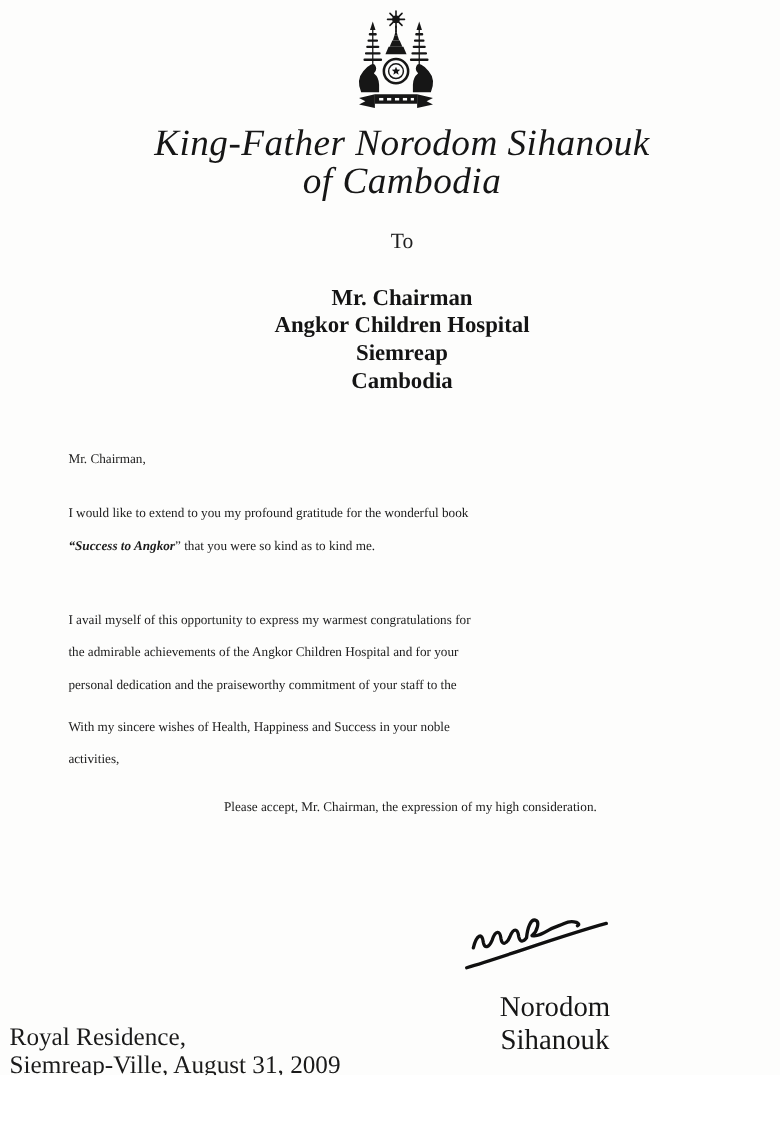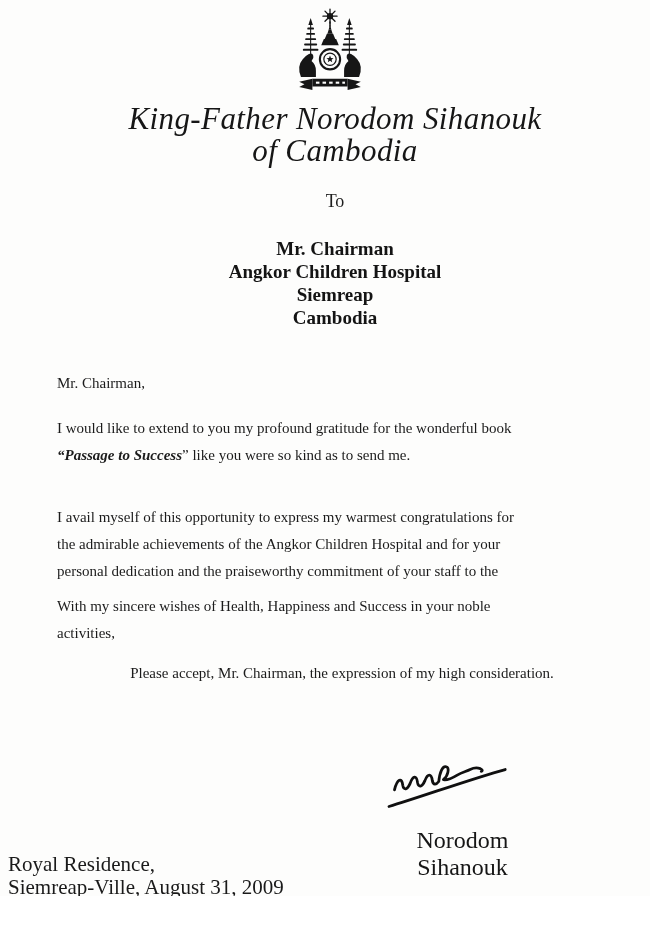--- a/index.html
+++ b/index.html
@@ -18,21 +18,21 @@
     position:absolute; top:191px; left:10px; width:650px;
     text-align:center; font-size:18px; color:#1e1e1e;
   }
   .recipient {
     position:absolute; top:237px; left:10px; width:650px;
     text-align:center; font-weight:bold; font-size:19px; line-height:23px;
     color:#141414;
   }
   .body-block {
     position:absolute; left:57px; width:570px;
-    font-size:15px; line-height:27px; color:#1b1b1b;
+    font-size:11px; line-height:27px; color:#1b1b1b;
   }
   .greeting  { top:370px; }
   .para-1    { top:415px; }
   .para-2    { top:480px;margin-top:24px; }
   .para-3    { top:593px; }
   .para-4    { top:660px;text-align:center; }
   .book-title { font-weight:bold; font-style:italic; }
   .sig-svg  { position:absolute; left:382px; top:740px; width:132px; height:72px; }
   .sig-name {
     position:absolute; left:380px; top:827px; width:165px;
@@ -123,21 +123,21 @@
     <div>Mr. Chairman</div>
     <div>Angkor Children Hospital</div>
     <div>Siemreap</div>
     <div>Cambodia</div>
   </div>
 
   <div class="body-block greeting">Mr. Chairman,</div>
 
   <div class="body-block para-1">
     <div>I would like to extend to you my profound gratitude for the wonderful book</div>
-    <div><span class="book-title">“</span><span class="book-title">Passage to Success</span><span>” like you were so kind as to send me.</span></div>
+    <div><span class="book-title">“</span><span class="book-title">Success to Angkor</span><span>” that you were so kind as to kind me.</span></div>
   </div>
 
   <div class="body-block para-2">
     <div>I avail myself of this opportunity to express my warmest congratulations for</div>
     <div>the admirable achievements of the Angkor Children Hospital and for your</div>
     <div>personal dedication and the praiseworthy commitment of your staff to the</div>
   </div>
 
   <div class="body-block para-3">
     <div>With my sincere wishes of Health, Happiness and Success in your noble</div>

